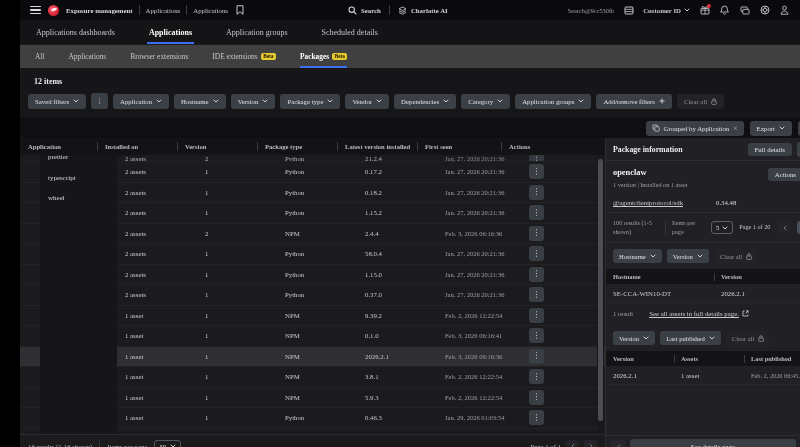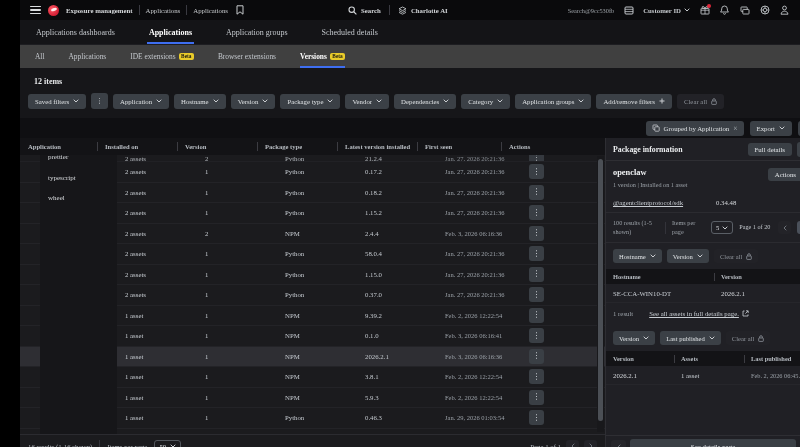--- a/index.html
+++ b/index.html
@@ -227,28 +227,28 @@
   </nav>
 
   <nav class="subtabs">
     <span class="subtab">
         <span>All</span>
       </span>
     <span class="subtab">
         <span>Applications</span>
       </span>
     <span class="subtab">
+        <span>Browser extensions</span>
+      </span>
+    <span class="subtab">
         <span>IDE extensions</span>
         <span class="beta">Beta</span>
       </span>
-    <span class="subtab">
-        <span>Browser extensions</span>
-      </span>
     <span class="subtab active">
-        <span>Versions</span>
+        <span>Packages</span>
         <span class="beta">Beta</span>
       </span>
   </nav>
 
   <div class="items-count">12 items</div>
 
   <div class="filter-row">
     <button class="chip">
       <span>Saved filters</span>
       <svg class="chv" width="6" height="4" viewBox="0 0 6 4">

